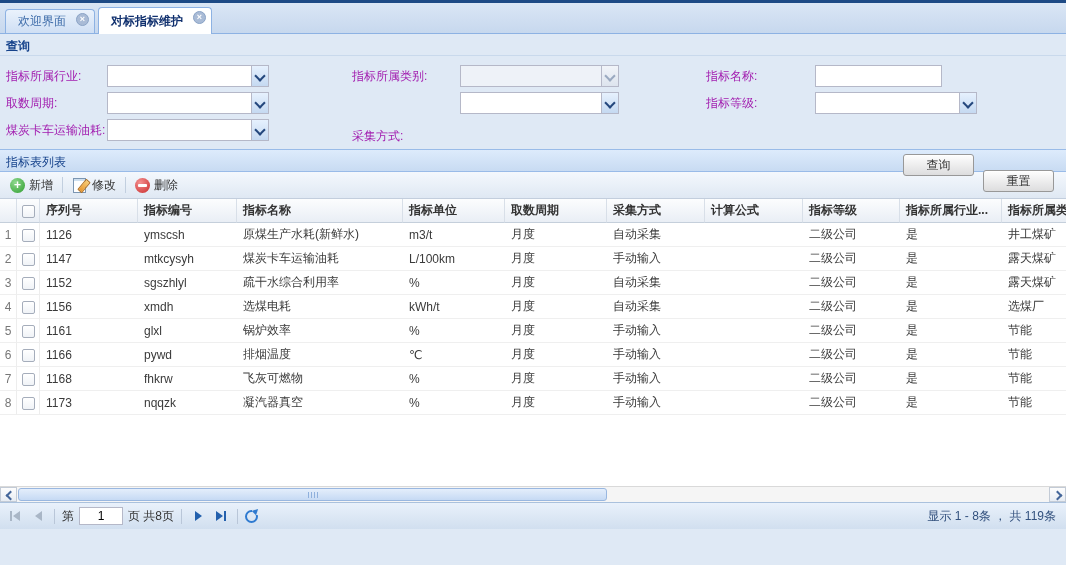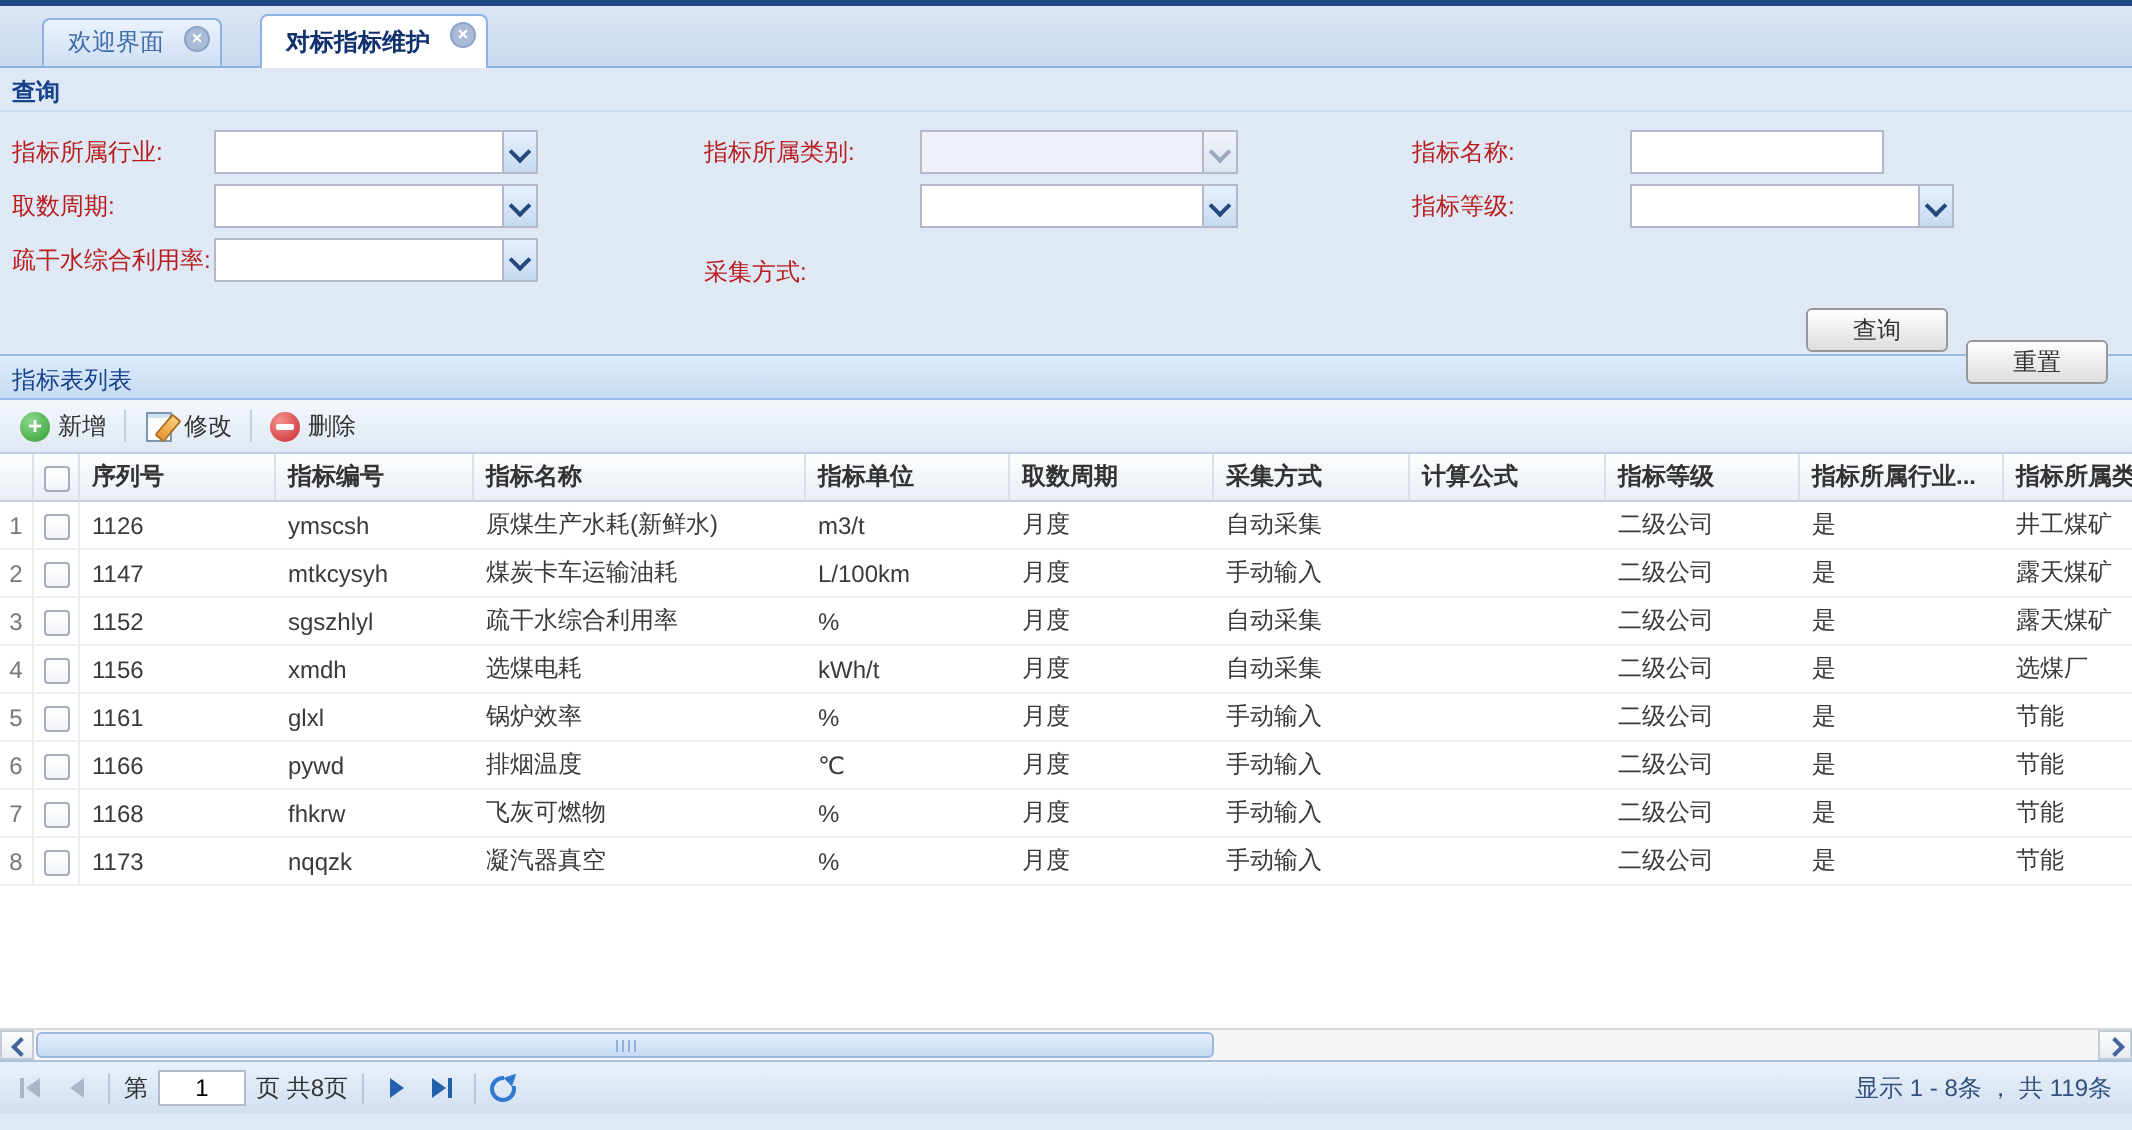--- a/index.html
+++ b/index.html
@@ -3,29 +3,29 @@
 <meta charset="utf-8">
 <style>
   * { box-sizing: border-box; margin: 0; padding: 0; }
   html,body { background:#fff; }
   body { font-family:"Liberation Sans","DejaVu Sans",sans-serif; font-size:12px; }
   .app { width:1066px; height:565px; position:relative; background:#dfe9f5; overflow:hidden; }
 
   
   .topline { height:3px; background:#1d4a85; }
   .tabbar { height:31px; background:linear-gradient(#dae6f5,#c7d8ee); border-bottom:1px solid #8db2e3; display:flex; align-items:flex-end; padding-left:5px; gap:3px; }
-  .tab { position:relative; height:24px; line-height:23px; padding:0 28px 0 12px; border:1px solid #8db2e3; border-bottom:none; border-radius:4px 4px 0 0; cursor:pointer; white-space:nowrap;margin-left:16px; }
+  .tab { position:relative; height:24px; line-height:23px; padding:0 28px 0 12px; border:1px solid #8db2e3; border-bottom:none; border-radius:4px 4px 0 0; cursor:pointer; white-space:nowrap; }
   .tab.inactive { background:linear-gradient(#eaf2fc,#cfdff4); color:#3f6daa; }
   .tab.active { background:#fff; color:#10306e; font-weight:bold; height:27px; line-height:26px; margin-bottom:-1px; }
   .tab-close { position:absolute; top:3px; right:5px; width:13px; height:13px; border-radius:50%; background:#a9bbd6; border:1px solid #8aa3c6; color:#fff; font-size:9px; line-height:11px; text-align:center; font-weight:bold; }
 
   
-  .query-panel { position:relative; height:144px; background:#dfe9f5; border-bottom:1px solid #99bbe8; }
+  .query-panel { position:relative; height:116px; background:#dfe9f5; border-bottom:1px solid #99bbe8; }
   .panel-title { height:22px; padding:4px 6px 0; color:#15428b; font-weight:bold; border-bottom:1px solid #c9d9ec; }
-  .flabel { position:absolute; height:22px; line-height:22px; color:#b91c1c; white-space:nowrap; }
+  .flabel { position:absolute; height:22px; line-height:22px; color:#a21caf; white-space:nowrap; }
   .combo { position:absolute; display:flex; height:22px; border:1px solid #b5b8c8; background:#fff; }
   .combo input { border:none; outline:none; flex:1; min-width:0; height:100%; padding:0 3px; font:inherit; background:transparent; }
   .combo .trigger { width:17px; background:linear-gradient(#e6f1fe,#c5d9f1); border-left:1px solid #b5b8c8; position:relative; cursor:pointer; }
   .combo .trigger::after { content:''; position:absolute; left:4px; top:6px; width:6px; height:6px; border:solid #24477d; border-width:0 2px 2px 0; transform:rotate(45deg); }
   .combo.disabled { background:#eef2f8; }
   .combo.disabled .trigger { background:linear-gradient(#f1f4f9,#dde4ee); }
   .combo.disabled .trigger::after { border-color:#9aa9c0; }
   .tinput { position:absolute; height:22px; border:1px solid #b5b8c8; padding:0 3px; font:inherit; outline:none; }
   .btn { position:absolute; width:71px; height:22px; background:linear-gradient(#fefefe,#ddddde); border:1px solid #989898; border-radius:3px; box-shadow:inset 0 1px 0 #fff; text-align:center; line-height:20px; color:#333; cursor:pointer; }
 
@@ -121,21 +121,21 @@
       <input value="" style="">
       <span class="trigger"></span>
     </div>
 
     <span class="flabel" style="left:706px; top:58px;">指标等级:</span>
     <div class="combo" style="left:815px; top:58px; width:162px;">
       <input value="" style="">
       <span class="trigger"></span>
     </div>
 
-    <span class="flabel" style="left:6px; top:85px;">疏干水综合利用率:</span>
+    <span class="flabel" style="left:6px; top:85px;">煤炭卡车运输油耗:</span>
     <div class="combo" style="left:107px; top:85px; width:162px;">
       <input value="" style="">
       <span class="trigger"></span>
     </div>
 
     <div class="btn" style="left:903px; top:120px;">查询</div>
     <div class="btn" style="left:983px; top:136px;">重置</div>
   </div>
 
   <div class="grid-titlebar">指标表列表</div>

